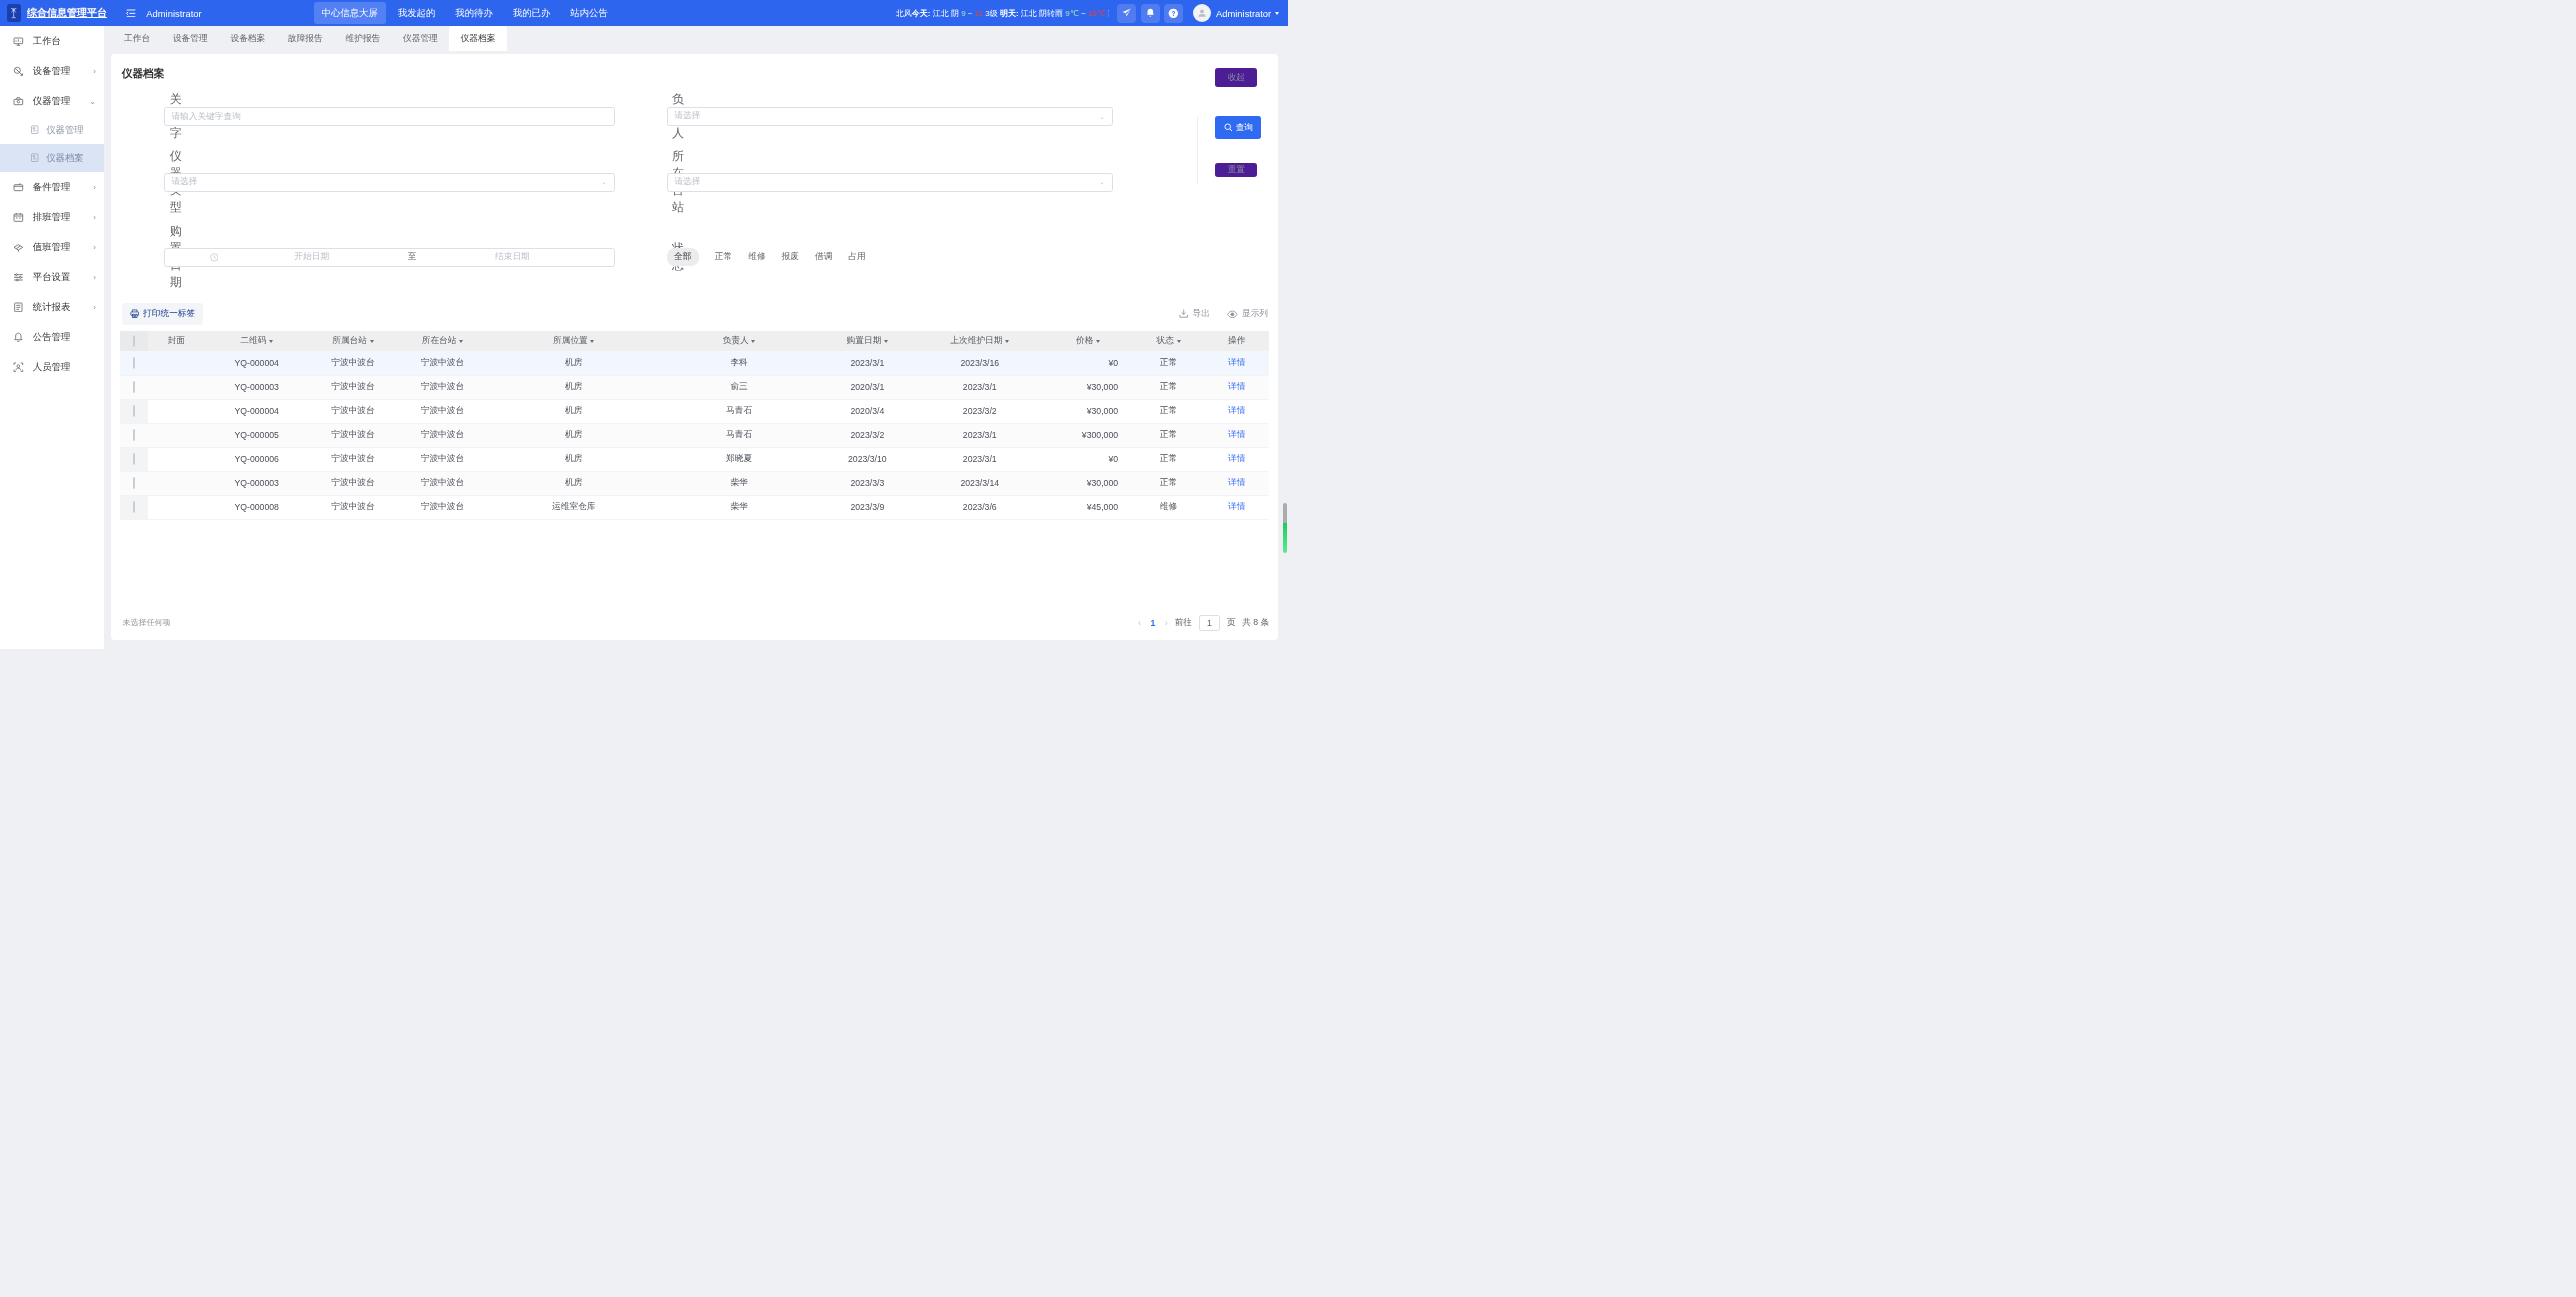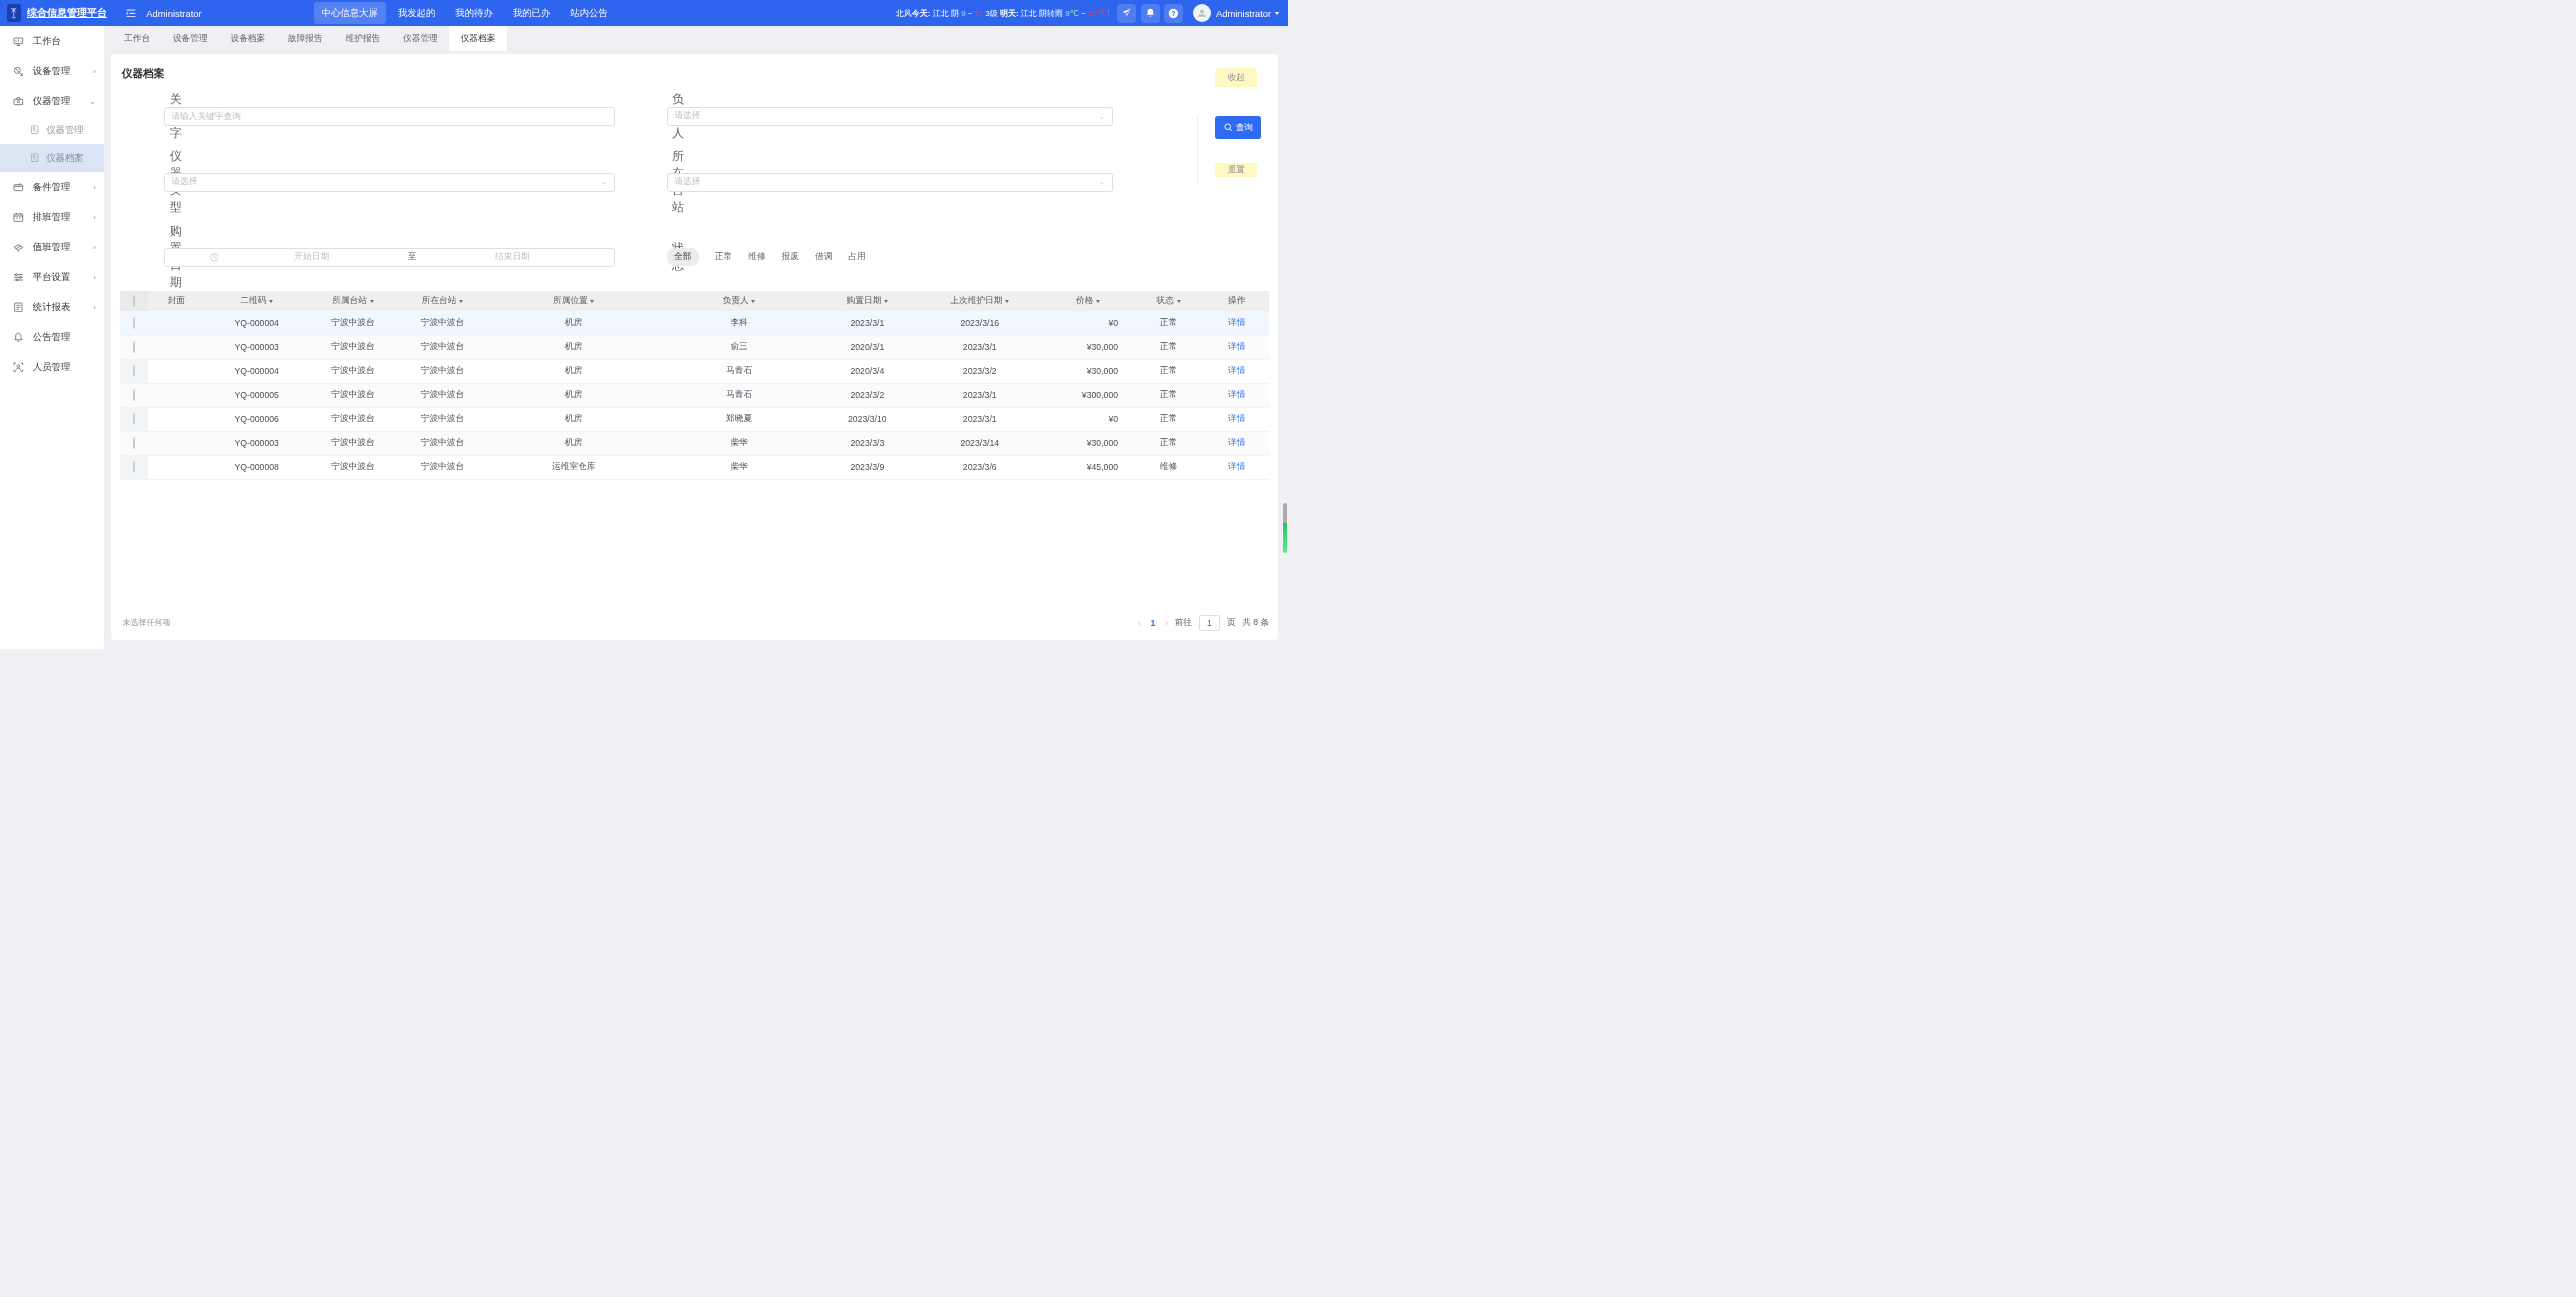--- a/index.html
+++ b/index.html
@@ -71,21 +71,21 @@
   .f-range .clock { color:#c0c4cc; margin-left:37px; display:flex; }
   .f-range .seg { flex:1; text-align:center; color:#b9bec7; }
   .f-range .to { color:#606266; padding:0 2.7px; }
   .status-opts { display:flex; align-items:center; gap:16px; }
   .status-opt { color:#606266; cursor:pointer; white-space:nowrap; }
   .status-opt.selected { background:#ececee; border-radius:8px; padding:2.7px 7.4px; color:#303133; }
   .f-buttons { position:absolute; right:0; top:0; width:64px; height:93px; }
   .f-buttons::before { content:""; position:absolute; left:-8px; top:25.5px; bottom:0; width:0.7px; background:#eceef2; }
   .btn { display:flex; align-items:center; justify-content:center; gap:3.4px; border-radius:2.7px;
     font-size:8.7px; cursor:pointer; }
-  .btn-plain { background:#fef9c3; color:#8a8f99; }
+  .btn-plain { background:#4c1d95; color:#8a8f99; }
   .btn-primary { background:#2e6bf2; color:#fff; }
   .btn-collapse { position:absolute; right:12px; top:-23px; width:42px; height:19.5px; }
   .btn-search { position:absolute; right:8px; top:25.5px; width:46px; height:23px; }
   .btn-reset { position:absolute; right:12px; top:72px; width:42px; height:14px; }
 
   
   .toolbar { display:flex; align-items:center; margin:12px 1.3px 6.7px 1.3px; }
   .btn-print { background:#f3f5f8; color:#1d3f8f; padding:4.7px 8px; border-radius:2.7px;
     display:flex; align-items:center; gap:4px; font-size:8.7px; cursor:pointer; }
   .toolbar-right { margin-left:auto; display:flex; align-items:center; gap:17.4px; color:#8a8f99; }
@@ -379,20 +379,46 @@
             <path d="M9.5 9.5 L13 13"></path>
         </svg>
         <span>查询</span>
       </div>
       <div class="btn btn-plain btn-reset">
         <span>重置</span>
       </div>
     </div>
   </div>
 
+  <div class="toolbar">
+    <div class="btn-print">
+      <svg width="9.4" height="9.4" viewBox="0 0 16 16" fill="none" stroke="#1d3f8f" stroke-width="1.3">
+        <path d="M4 5 V1.5 H12 V5"></path>
+          <rect x="1.5" y="5" width="13" height="6" rx="1"></rect>
+        <rect x="4" y="9" width="8" height="5.5" fill="#fff"></rect>
+        <path d="M5.5 11 H10.5 M5.5 13 H10.5"></path>
+      </svg>
+      <span>打印统一标签</span>
+    </div>
+    <div class="toolbar-right">
+      <div class="tool-link">
+        <svg width="9.4" height="9.4" viewBox="0 0 16 16" fill="none" stroke="#8a8f99" stroke-width="1.4">
+          <path d="M8 1 V9 M4.5 6 L8 9.5 L11.5 6 M1.5 10 V14 H14.5 V10"></path>
+        </svg>
+        <span>导出</span>
+      </div>
+      <div class="tool-link">
+        <svg width="10.7" height="8.7" viewBox="0 0 18 13" fill="none" stroke="#8a8f99" stroke-width="1.4">
+          <path d="M1 6.5 C3.5 2.5 6 1 9 1 C12 1 14.5 2.5 17 6.5 C14.5 10.5 12 12 9 12 C6 12 3.5 10.5 1 6.5 Z"></path>
+          <circle cx="9" cy="6.5" r="2.4" fill="#8a8f99"></circle>
+        </svg>
+        <span>显示列</span>
+      </div>
+    </div>
+  </div>
 
   <table>
     <colgroup>
       <col style="width:27px">
         <col style="width:56px">
         <col style="width:102px">
       <col style="width:87px">
         <col style="width:89px">
         <col style="width:169px">
       <col style="width:156px">

